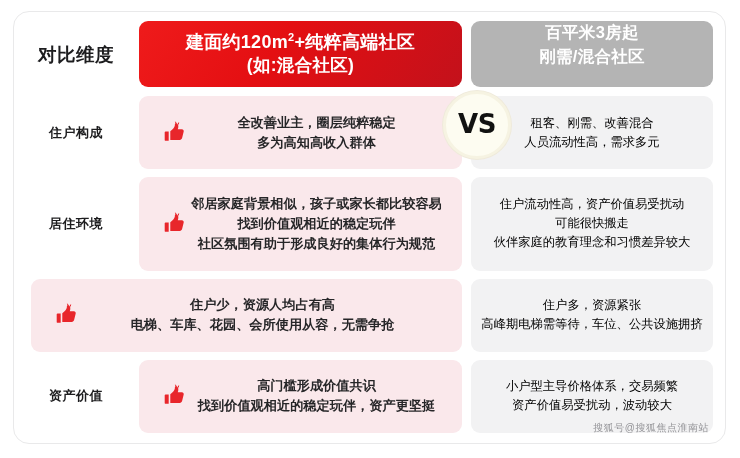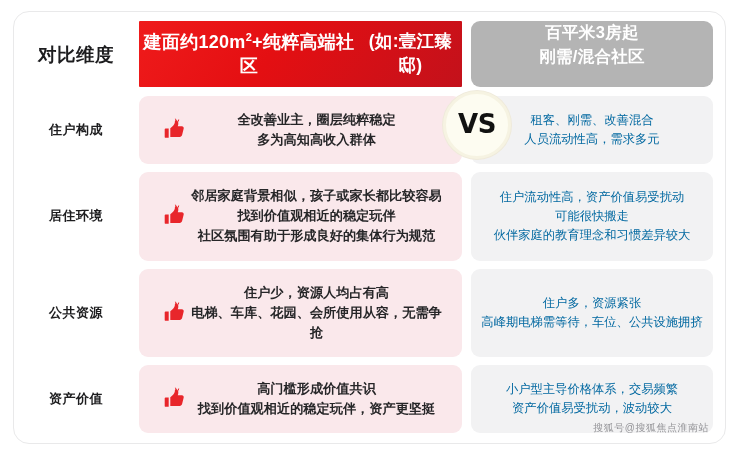--- a/index.html
+++ b/index.html
@@ -71,25 +71,25 @@
     min-width: 0;
     display: flex;
   }
   .col-gray {
     flex: 0 0 242px;
     display: flex;
   }
 
   .head-red {
     flex: 1 1 auto;
-    border-radius: 1px;
+    border-radius: 9px;
     background: linear-gradient(125deg, #ef1b1b 0%, #e40f12 42%, #c3111b 100%);
     color: #ffffff;
     display: flex;
-    flex-direction: row;
+    flex-direction: column;
     align-items: center;
     justify-content: center;
     text-align: center;
     font-size: 18px;
     font-weight: bold;
     line-height: 1.35;
     letter-spacing: 0.3px;
   }
   .head-red .l2 { font-size: 17.5px; }
   .head-red sup { font-size: 11px; vertical-align: super; }
@@ -136,21 +136,21 @@
     background: #f2f2f3;
     display: flex;
     align-items: center;
     justify-content: center;
     padding: 4px 10px;
     box-sizing: border-box;
   }
   .cell-gray .body {
     text-align: center;
     font-size: 12.3px;
-    color: #0369a1;
+    color: #000000;
     line-height: 1.55;
   }
 
   .thumb {
     flex: 0 0 30px;
     width: 30px;
     height: 30px;
     display: flex;
     align-items: center;
     justify-content: center;
@@ -203,21 +203,21 @@
 <div id="panel">
 
   <div id="grid">
 
     <div class="row row-header">
       <div class="label-cell head">对比维度</div>
       <div class="gap"></div>
       <div class="col-red">
         <div class="head-red">
           <div class="l1"><span>建面约120m</span><sup>2</sup><span>+纯粹高端社区</span></div>
-          <div class="l2">(如:壹江臻邸)</div>
+          <div class="l2">(如:混合社区)</div>
         </div>
       </div>
       <div class="gap"></div>
       <div class="col-gray">
         <div class="head-gray">
           <div>百平米3房起</div>
           <div>刚需/混合社区</div>
         </div>
       </div>
     </div>
@@ -272,21 +272,20 @@
           <div class="col-gray">
             <div class="cell-gray">
               <div class="body">
                 <div class="sl">住户流动性高，资产价值易受扰动</div>
                 <div class="sl">可能很快搬走</div>
                 <div class="sl">伙伴家庭的教育理念和习惯差异较大</div>
               </div>
             </div>
           </div>
         </div><div class="row row-data">
-          <div class="label-cell">公共资源</div>
           <div class="gap"></div>
           <div class="col-red">
             <div class="cell-red">
               <div class="thumb">
                 <svg width="26" height="26" viewBox="0 0 26 26" aria-hidden="true">
                   <path d="M4.6 11.6h3.1v9.2H4.6a.9.9 0 0 1-.9-.9v-7.4a.9.9 0 0 1 .9-.9z" fill="#e8262b"></path>
                   <path d="M9.3 11.2c1.6-1 3.1-2.4 4-4.1.5-.9.6-1.9.6-2.9 0-.7.7-1.2 1.4-1 1.1.3 1.9 1.3 2 2.5.1 1.2-.1 2.4-.5 3.5h4.1c1.2 0 2.1 1.1 1.8 2.3l-1.6 6.6c-.3 1.1-1.2 1.8-2.3 1.8H9.3z" fill="#e8262b"></path>
                   <path d="M14.6 2.1l.5 1.4M17.6 2.9l-.3 1.3" stroke="#e8262b" stroke-width="1" stroke-linecap="round" fill="none"></path>
                 </svg>
               </div>

